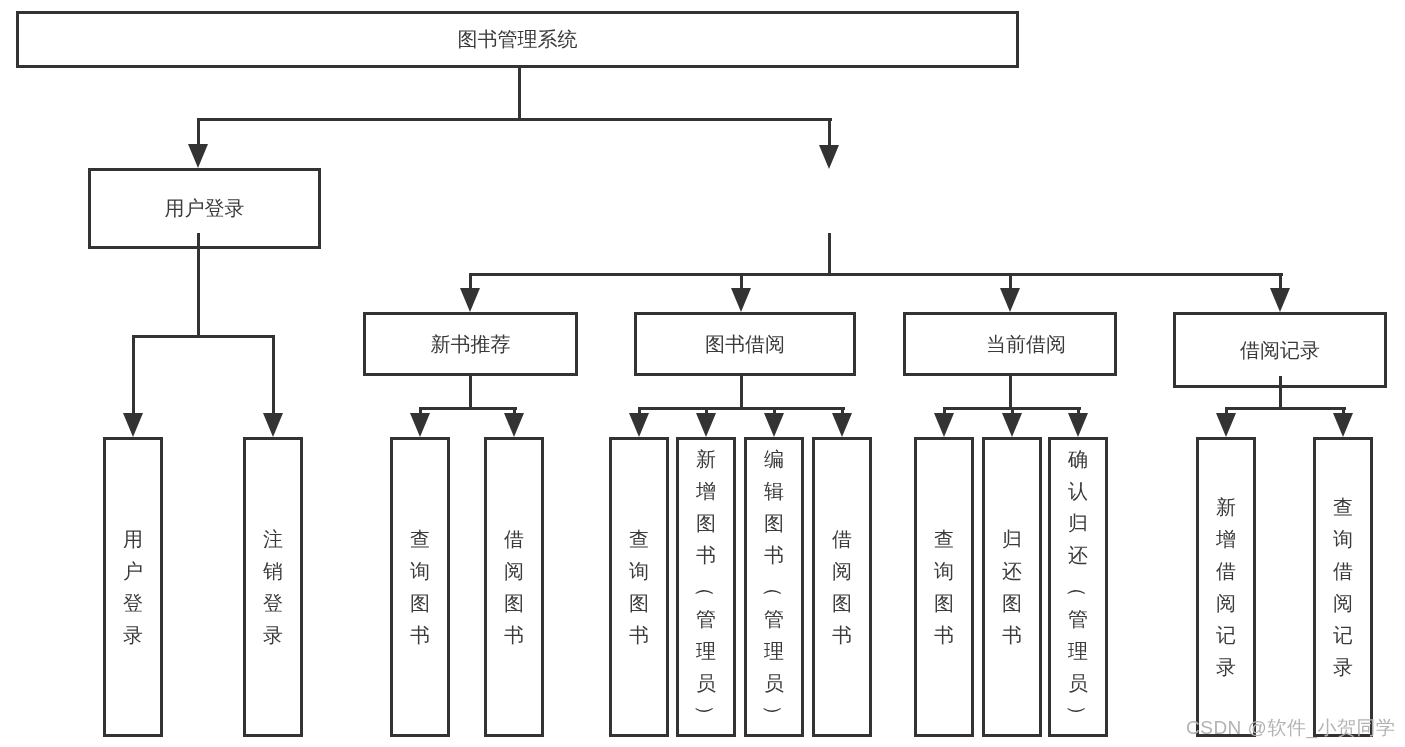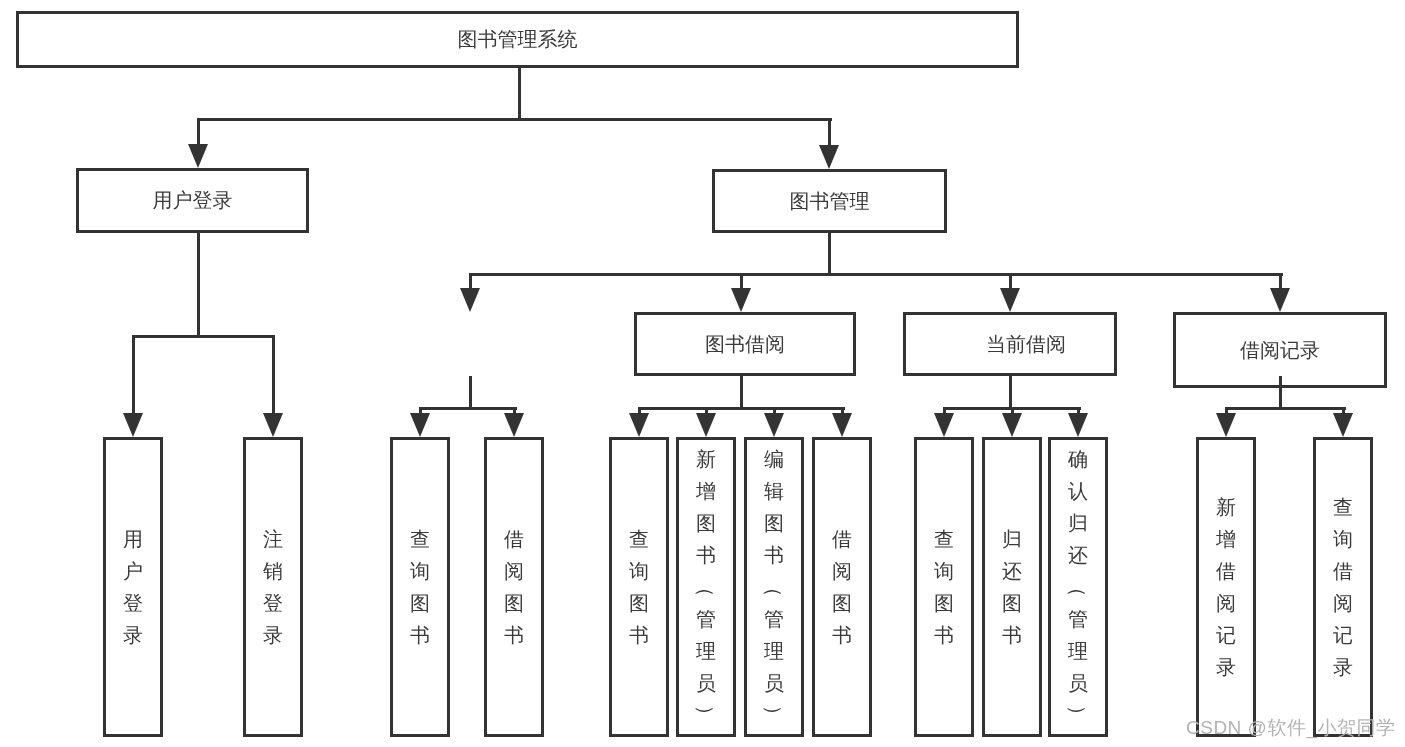--- a/index.html
+++ b/index.html
@@ -37,25 +37,22 @@
 
   <div>
     <div class="vl" style="left:518px; top:68px; height:52px;"></div>
     <div class="hl" style="left:197px; top:118px; width:635px;"></div>
     <div class="vl" style="left:197px; top:118px; height:30px;"></div>
     <div class="arrow" style="left:188px; top:144px;"></div>
     <div class="vl" style="left:828px; top:118px; height:30px;"></div>
     <div class="arrow" style="left:819px; top:145px;"></div>
   </div>
 
-  <div class="box" style="left:76px; top:168px; width:233px; height:65px;">
+  <div class="box" style="left:88px; top:168px; width:233px; height:81px;">
     <span>用户登录</span>
-  </div>
-  <div class="box" style="left:712px; top:169px; width:235px; height:64px;">
-    <span>图书管理</span>
   </div>
 
   <div>
     <div class="vl" style="left:197px; top:233px; height:104px;"></div>
     <div class="hl" style="left:132px; top:335px; width:143px;"></div>
     <div class="vl" style="left:132px; top:335px; height:80px;"></div>
     <div class="arrow" style="left:123px; top:413px;"></div>
     <div class="vl" style="left:272px; top:335px; height:80px;"></div>
     <div class="arrow" style="left:263px; top:413px;"></div>
   </div>
@@ -66,20 +63,23 @@
     <div class="vl" style="left:469px;  top:273px; height:18px;"></div>
     <div class="arrow" style="left:460px;  top:288px;"></div>
     <div class="vl" style="left:740px;  top:273px; height:18px;"></div>
     <div class="arrow" style="left:731px;  top:288px;"></div>
     <div class="vl" style="left:1009px; top:273px; height:18px;"></div>
     <div class="arrow" style="left:1000px; top:288px;"></div>
     <div class="vl" style="left:1279px; top:273px; height:18px;"></div>
     <div class="arrow" style="left:1270px; top:288px;"></div>
   </div>
 
+  <div class="box" style="left:363px; top:312px; width:215px; height:64px;">
+    <span>新书推荐</span>
+  </div>
   <div class="box" style="left:634px; top:312px; width:222px; height:64px;">
     <span>图书借阅</span>
   </div>
   <div class="box" style="left:903px; top:312px; width:214px; height:64px;padding-left:32px;">
     <span>当前借阅</span>
   </div>
   <div class="box" style="left:1173px; top:312px; width:214px; height:76px;">
     <span>借阅记录</span>
   </div>
 

